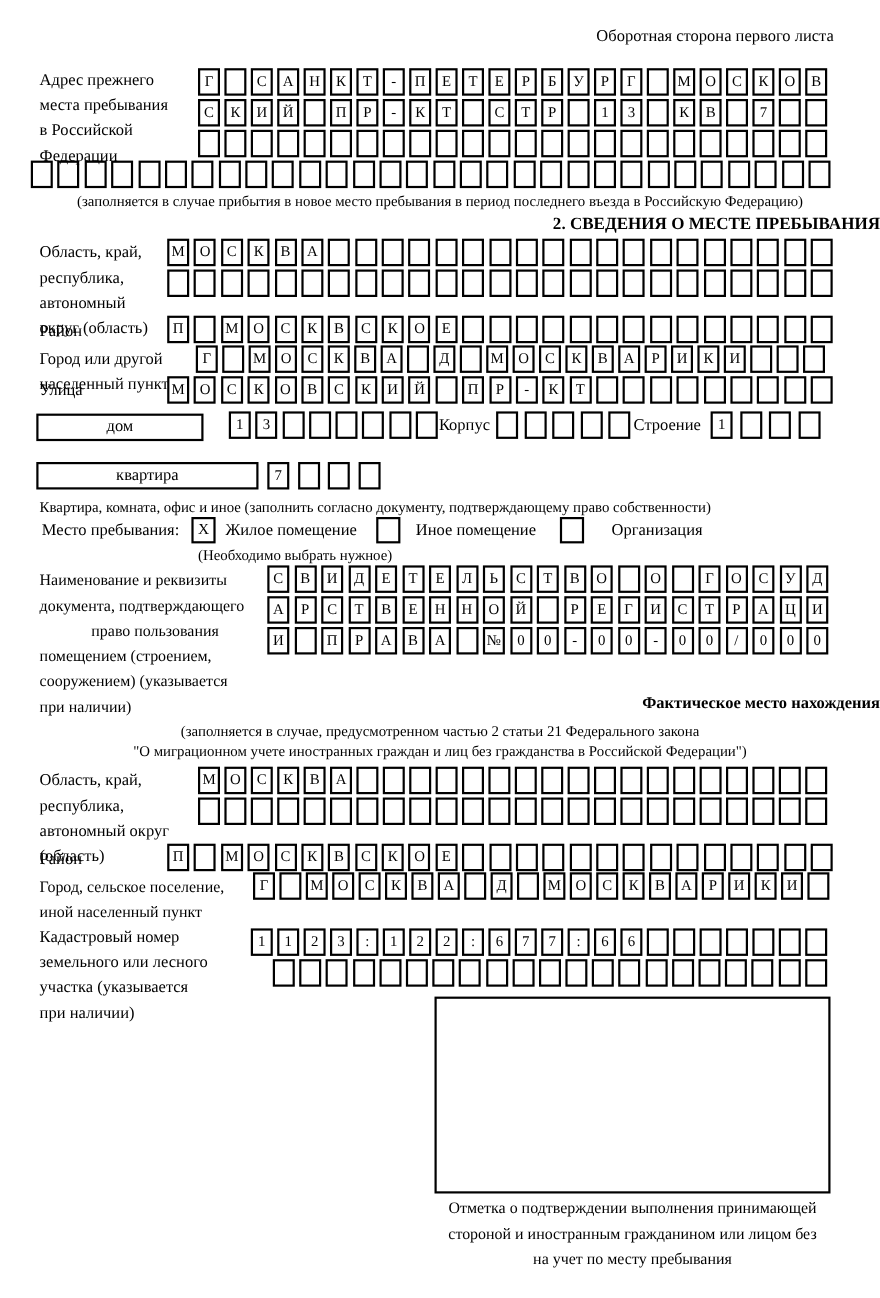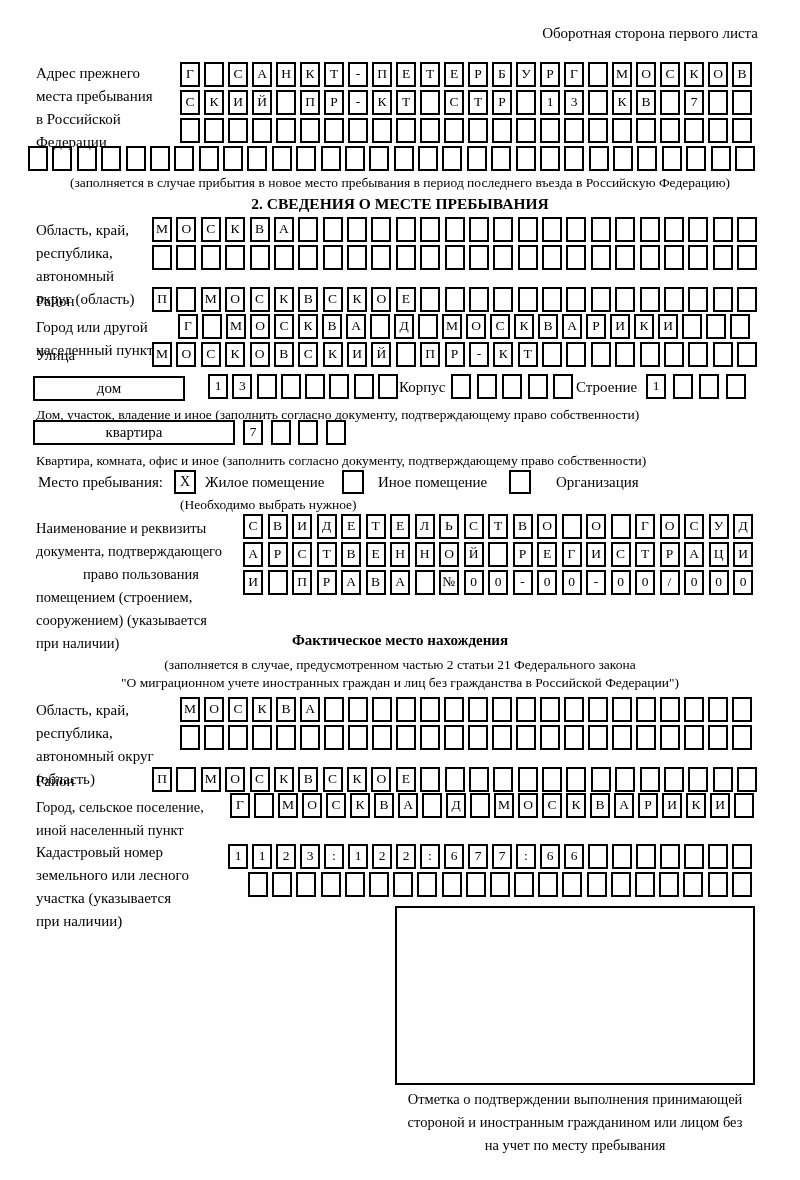--- a/index.html
+++ b/index.html
@@ -3,21 +3,21 @@
 <meta charset="utf-8">
 <style>
   html,body{margin:0;padding:0;background:#fff;}
   .page{position:relative;width:800px;height:1180px;background:#fff;color:#000;
         font-family:"Liberation Serif", serif;overflow:hidden;}
   .abs{position:absolute;}
   .lbl{position:absolute;font-size:15px;line-height:23px;white-space:nowrap;}
   .lbl-s{font-size:14.5px;}
   .cap{font-size:13.5px;}
   .center{position:absolute;left:0;width:100%;text-align:center;white-space:nowrap;}
-  .bold{font-weight:bold;}
+  .bold{font-weight:bold;text-align:right;}
   .cgrid{position:absolute;display:flex;justify-content:space-between;height:25px;}
   .cb{width:20px;height:25px;border:2px solid #000;box-sizing:border-box;
       font-size:13.5px;line-height:20px;text-align:center;flex:0 0 20px;overflow:hidden;}
   .wbox{position:absolute;height:25px;border:2px solid #000;box-sizing:border-box;
         text-align:center;font-size:15px;line-height:20px;}
   .chk{position:absolute;width:22px;height:24px;border:2px solid #000;box-sizing:border-box;
        text-align:center;font-size:14px;line-height:19px;}
   .bigbox{position:absolute;border:2px solid #000;box-sizing:border-box;background:#fff;}
   .note{position:absolute;text-align:center;font-size:14.5px;line-height:23px;}
 </style>
@@ -314,21 +314,20 @@
       <span class="cb"></span>
       <span class="cb"></span>
     </div>
   <div class="lbl" style="left:576px;top:376px;">Строение</div>
   <div class="cgrid" style="left:646px;top:374px;width:100px;">
       <span class="cb">1</span>
       <span class="cb"></span>
       <span class="cb"></span>
       <span class="cb"></span>
     </div>
-  <div class="lbl cap" style="left:36px;top:403px;">Дом, участок, владение и иное (заполнить согласно документу, подтверждающему право собственности)</div>
 
   <div class="wbox" style="left:33px;top:420px;width:202px;">квартира</div>
   <div class="cgrid" style="left:243px;top:420px;width:103px;">
       <span class="cb">7</span>
       <span class="cb"></span>
       <span class="cb"></span>
       <span class="cb"></span>
     </div>
   <div class="lbl cap" style="left:36px;top:449px;">Квартира, комната, офис и иное (заполнить согласно документу, подтверждающему право собственности)</div>
 

